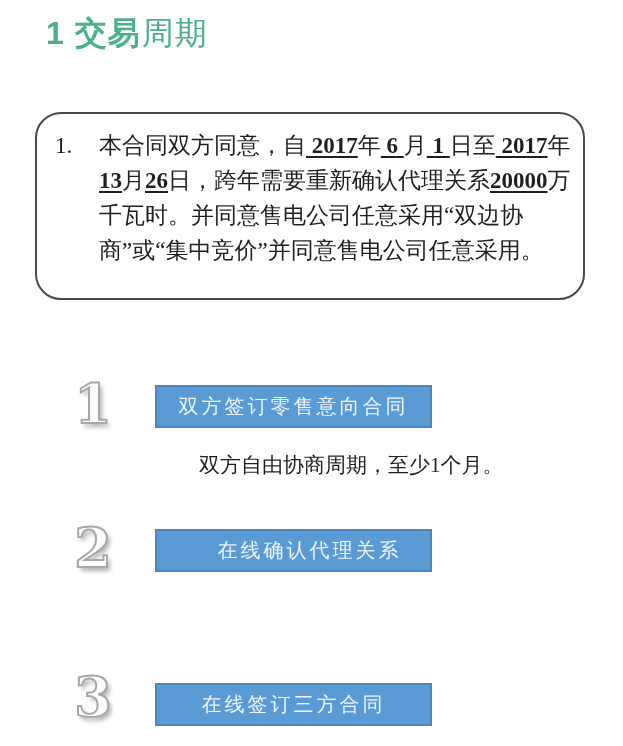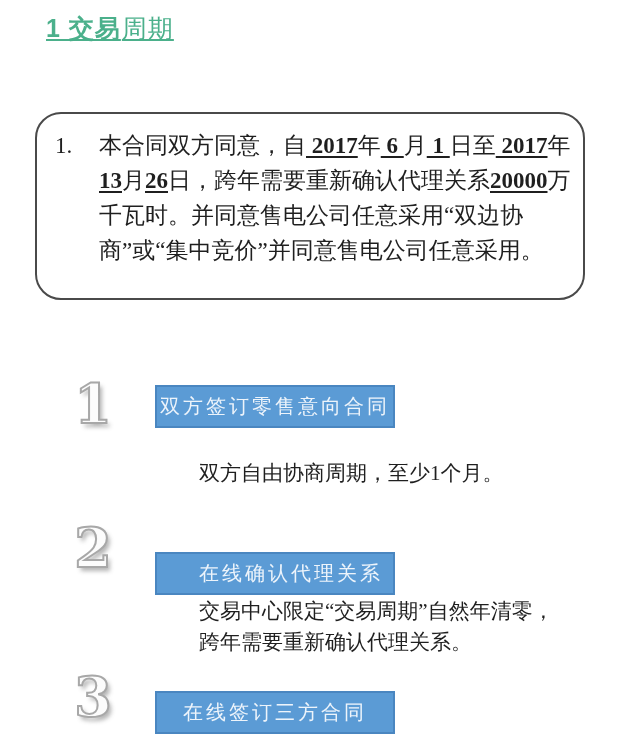--- a/index.html
+++ b/index.html
@@ -8,24 +8,23 @@
     background: var(--page-bg, #ffffff);
     font-family: "Liberation Serif", serif;
     overflow: hidden;
   }
   .canvas { position: relative; width: 623px; height: 746px; }
 
   
   .page-title {
     position: absolute; left: 46px; top: 12px;
     font-family: "Liberation Sans", sans-serif;
-    font-size: 25px; letter-spacing: 1px;
+    font-size: 32px; letter-spacing: 1px;
     color: var(--accent-green, #4bb08b);
     white-space: nowrap;
-    text-decoration: underline;
   }
   .page-title .bold-part { font-weight: 700; }
   .page-title .regular-part { font-weight: 400; margin-left: 1px; }
 
   
   .agreement-box {
     position: absolute; left: 35px; top: 112px;
     width: 550px; height: 188px;
     box-sizing: border-box;
     border: 2px solid var(--box-border, #4a4a4a);
@@ -46,46 +45,46 @@
     text-align: center;
     font-family: "DejaVu Serif", serif;
     font-weight: 700; font-size: 54px; line-height: 60px;
     color: #fcfcfc;
     -webkit-text-stroke: 2px #a8a8a8;
     text-shadow: 3px 4px 4px rgba(90,90,90,0.45);
   }
 
   
   .step-banner {
-    position: absolute; left: 155px; width: 240px; height: 43px;
+    position: absolute; left: 155px; width: 277px; height: 43px;
     box-sizing: border-box;
     background: var(--banner-blue, #5b9bd5);
     border: 2px solid var(--banner-border, #4a86c0);
     display: flex; align-items: center; justify-content: center;
     font-size: 20px; letter-spacing: 3px;
     color: var(--banner-text, #edf4fb);
     white-space: nowrap;
   }
 
   
   .step-note {
     position: absolute; left: 199px;
     font-size: 21px; line-height: 31px;
     color: var(--text-dark, #1f1f1f);
     white-space: nowrap;
   }
 
   .pos-n1 { top: 374px; }
   .pos-b1 { top: 385px; }
-  .pos-t1 { top: 450px; margin-top: 8px; }
+  .pos-t1 { top: 450px; }
   .pos-n2 { top: 518px; }
-  .pos-b2 { top: 552px; padding-left: 32px; }
+  .pos-b2 { top: 529px; padding-left: 32px; }
   .pos-t2 { top: 596px; }
   .pos-n3 { top: 667px; }
-  .pos-b3 { top: 683px; margin-top: 8px; }
+  .pos-b3 { top: 683px; }
 </style>
 </head>
 <body>
 
 <div class="canvas">
 
   <div class="page-title">
     <span class="bold-part">1 交易</span><span class="regular-part">周期</span>
   </div>
 
@@ -95,21 +94,17 @@
   </div>
 
   <div class="step-number pos-n1">1</div>
   <div class="step-banner pos-b1">双方签订零售意向合同</div>
   <div class="step-note pos-t1">
     <div>双方自由协商周期，至少1个月。</div>
   </div>
 
   <div class="step-number pos-n2">2</div>
   <div class="step-banner pos-b2">在线确认代理关系</div>
-  <div class="step-note pos-t2">
-    <div>交易中心限定“交易周期”自然年清零，</div>
-    <div>跨年需要重新确认代理关系。</div>
-  </div>
 
   <div class="step-number pos-n3">3</div>
   <div class="step-banner pos-b3">在线签订三方合同</div>
 
 </div>
 
 </body></html>

